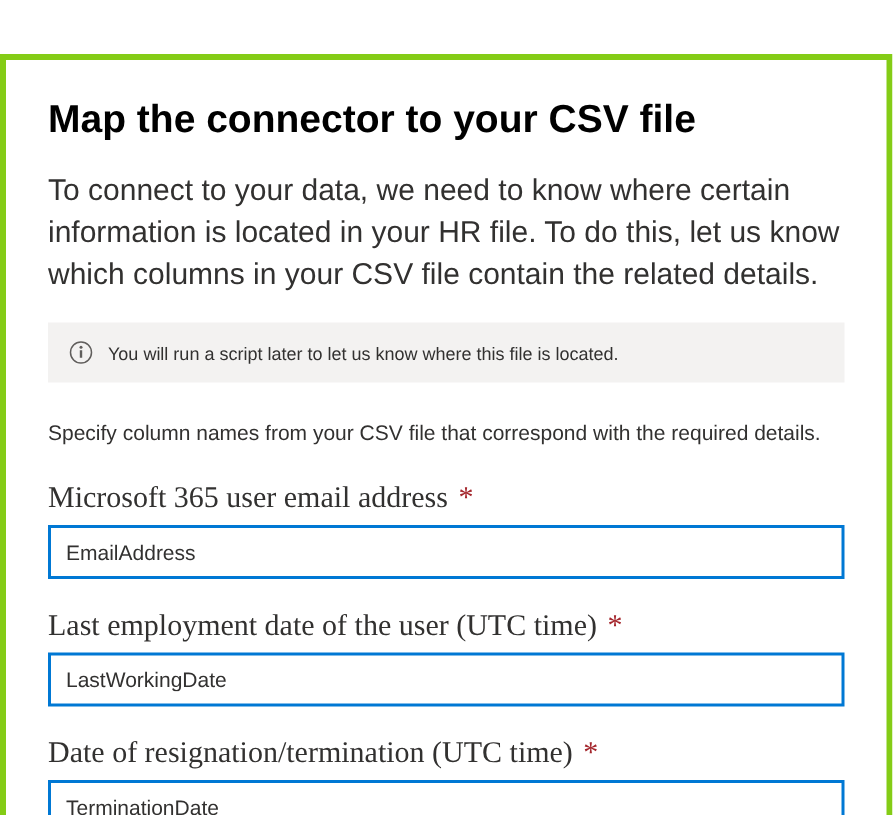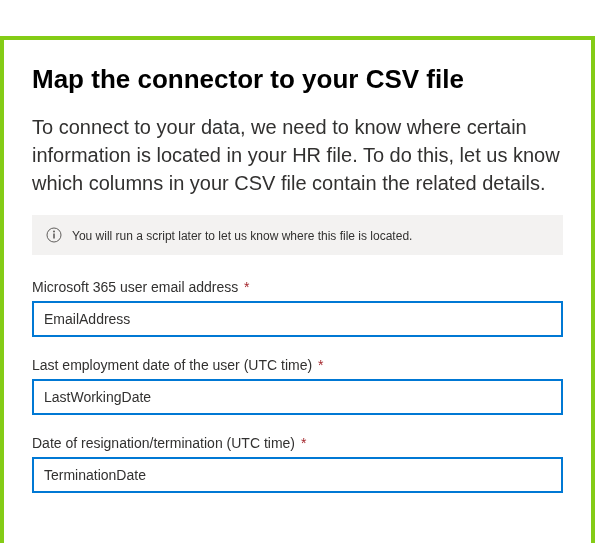--- a/index.html
+++ b/index.html
@@ -54,23 +54,24 @@
       font-size: 14px;
       color: #323130;
       line-height: 1.4;
       margin-bottom: 22px;
     }
     .form-group {
       margin-bottom: 20px;
     }
     .field-label {
       display: block;
-      font-size: 14px;
+      font-size: 20px;
       color: #323130;
       margin-bottom: 6px;
+      font-family: Liberation Serif, serif;
     }
     .required-mark {
       color: #a4262c;
       margin-left: 2px;
     }
     .text-input {
       width: 100%;
       height: 36px;
       border: 2px solid #0078d4;
       padding: 6px 10px;
@@ -94,20 +95,21 @@
     <span class="info-icon">
       <svg viewBox="0 0 16 16" width="16" height="16">
         <circle cx="8" cy="8" r="7" fill="none" stroke="#605e5c" stroke-width="1"></circle>
         <circle cx="8" cy="4.5" r="1" fill="#605e5c"></circle>
         <rect x="7.2" y="6.5" width="1.6" height="5" fill="#605e5c"></rect>
       </svg>
     </span>
     <span class="info-text">You will run a script later to let us know where this file is located.</span>
   </div>
 
+  <p class="instructions">Specify column names from your CSV file that correspond with the required details.</p>
 
   <div class="form-group">
     <label class="field-label">
       <span>Microsoft 365 user email address</span>
       <span class="required-mark">*</span>
     </label>
     <input type="text" class="text-input" value="EmailAddress" style="">
   </div>
 
   <div class="form-group">

